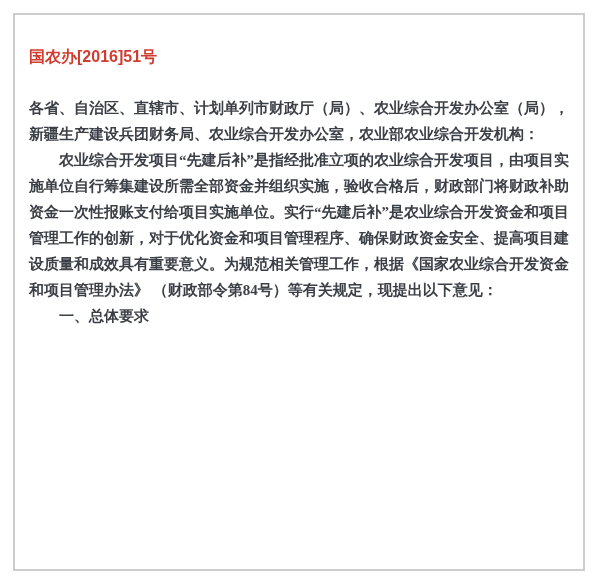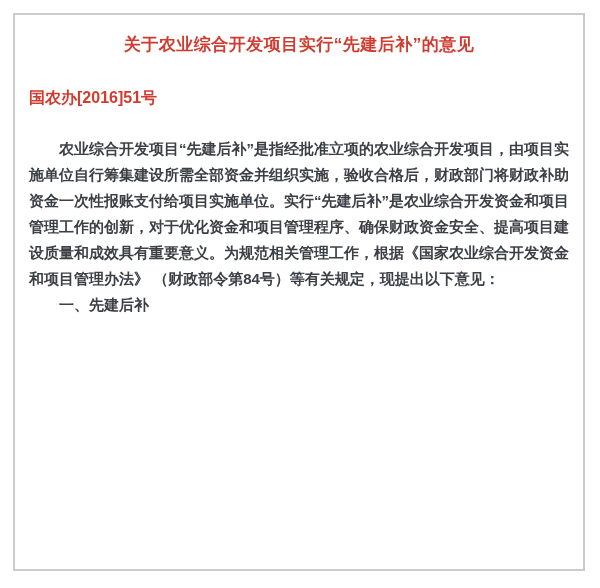--- a/index.html
+++ b/index.html
@@ -52,34 +52,35 @@
     margin:0;
     font-size:15px;
     line-height:26px;
     font-weight:600;
     text-align:justify;
     text-justify:inter-ideograph;
     word-break:break-all;
   }
   .doc-body p.indent{
     text-indent:2em;
+    font-family:Liberation Serif, serif;
   }
   .doc-body p.heading{
     font-weight:700;
   }
 </style>
 </head>
 <body>
 
 <div class="doc-frame">
-  <h1 class="doc-title">关于农业综合开发项目实行“先建后补”的意见</h1>
 
   <div class="doc-number">国农办[2016]51号</div>
 
   <div class="doc-body">
+    <p class="salutation">各省、自治区、直辖市、计划单列市财政厅（局）、农业综合开发办公室（局），新疆生产建设兵团财务局、农业综合开发办公室，农业部农业综合开发机构：</p>
 
     <p class="indent">农业综合开发项目“先建后补”是指经批准立项的农业综合开发项目，由项目实施单位自行筹集建设所需全部资金并组织实施，验收合格后，财政部门将财政补助资金一次性报账支付给项目实施单位。实行“先建后补”是农业综合开发资金和项目管理工作的创新，对于优化资金和项目管理程序、确保财政资金安全、提高项目建设质量和成效具有重要意义。为规范相关管理工作，根据《国家农业综合开发资金和项目管理办法》 （财政部令第84号）等有关规定，现提出以下意见：</p>
 
-    <p class="indent heading">一、先建后补</p>
+    <p class="indent heading">一、总体要求</p>
 
 
   </div>
 </div>
 
 </body></html>

